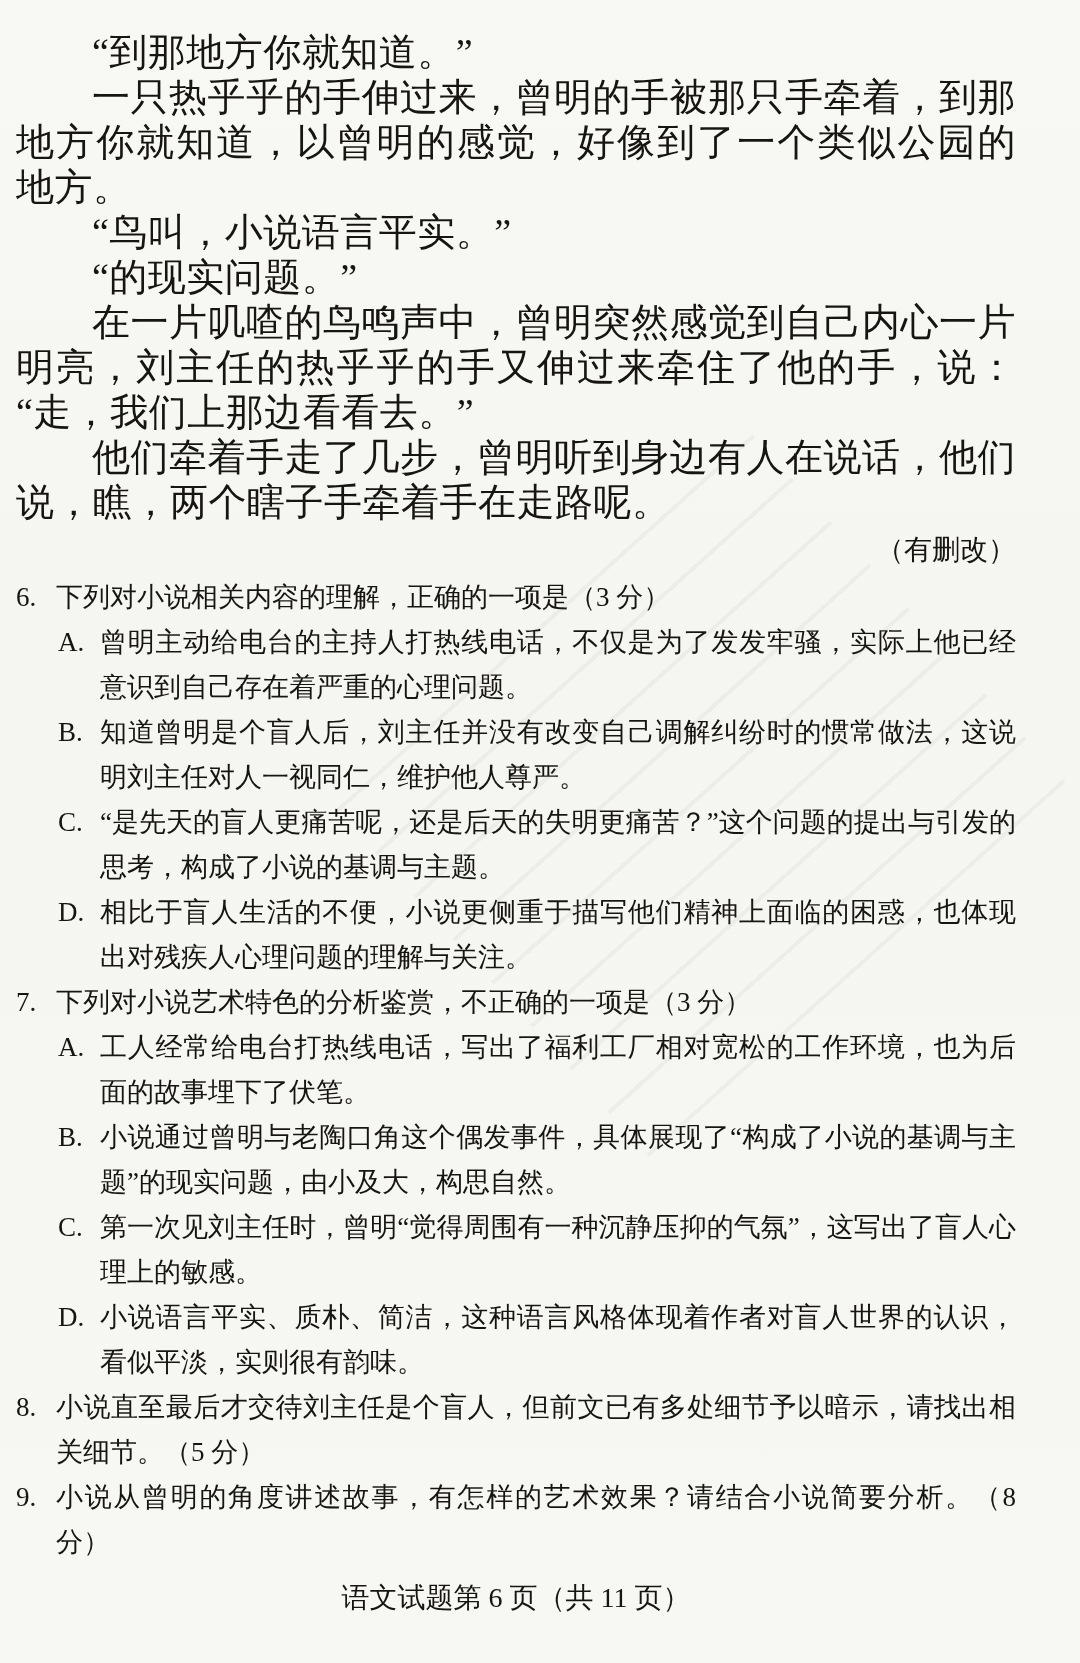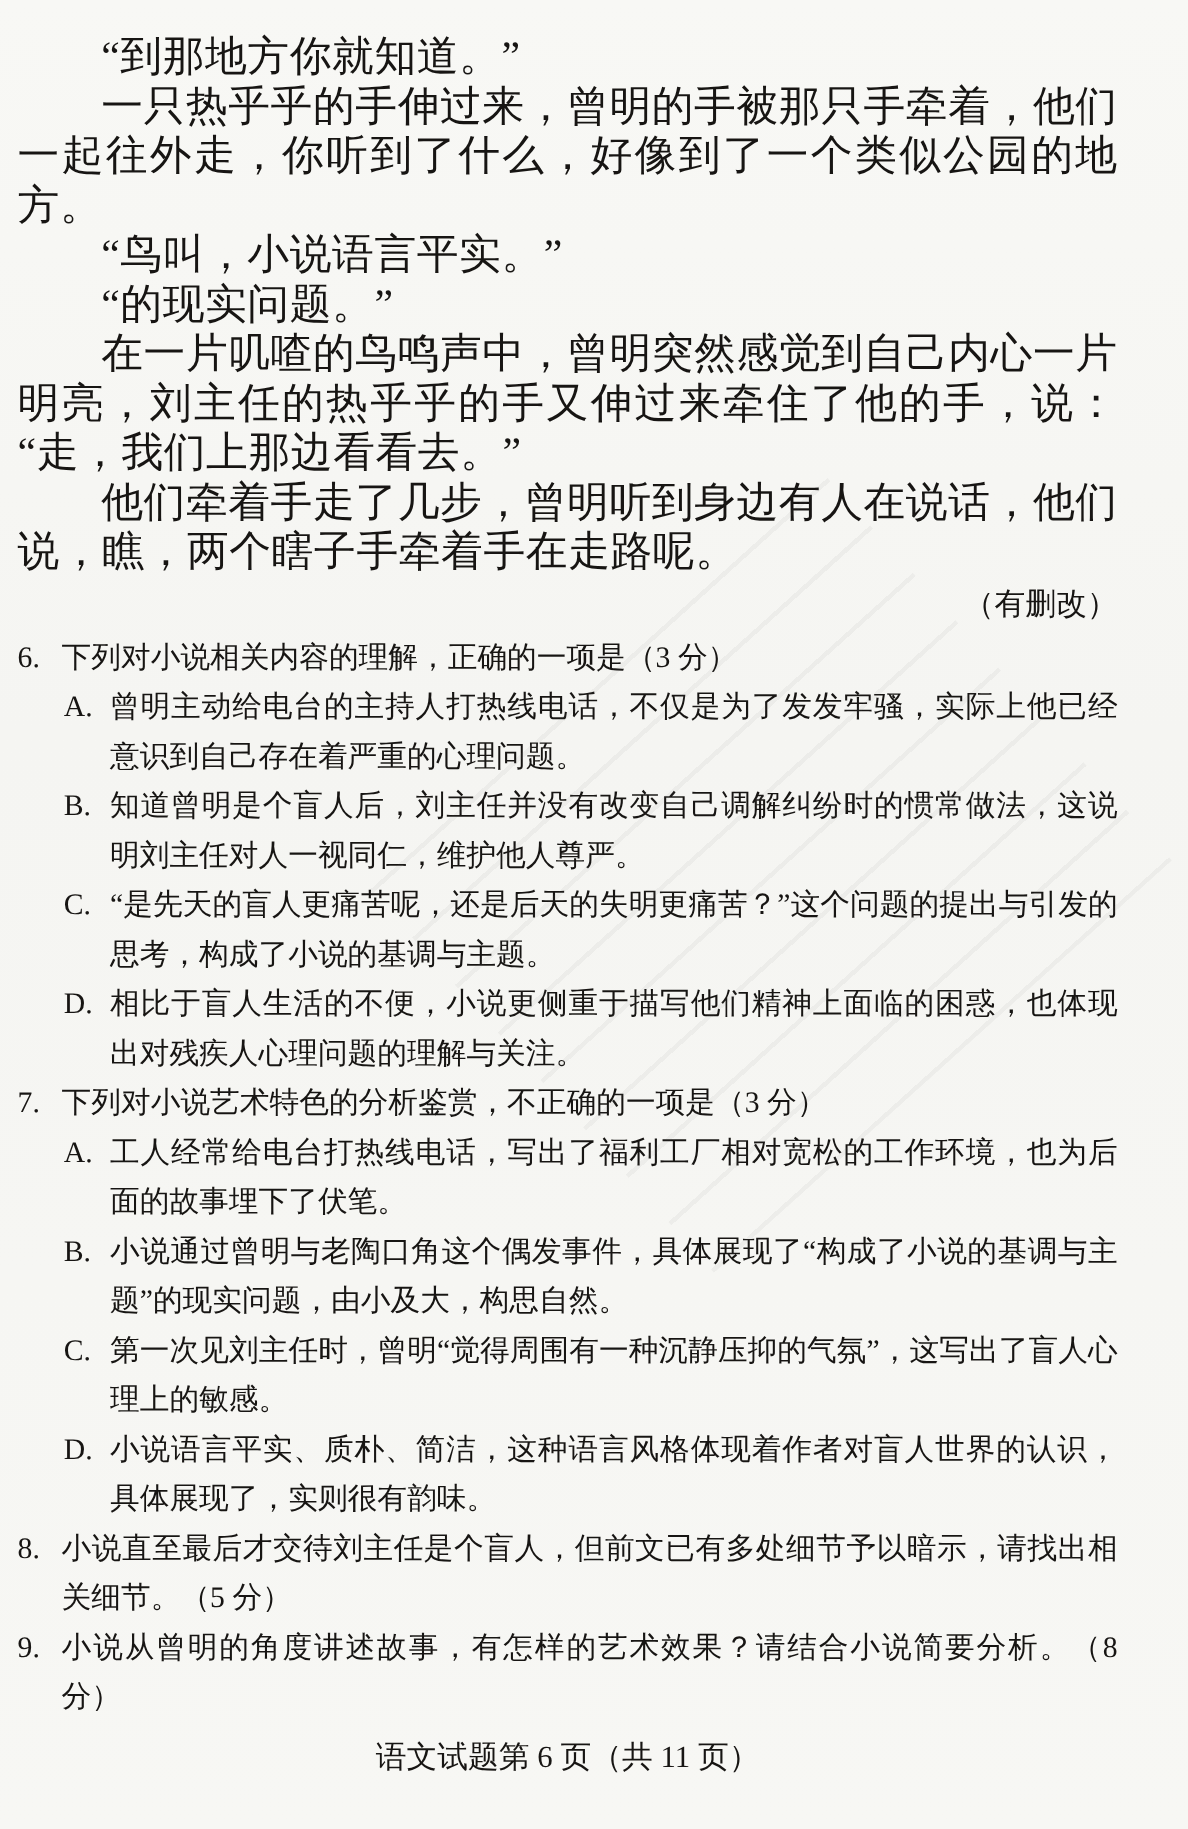--- a/index.html
+++ b/index.html
@@ -88,21 +88,21 @@
   }
 </style>
 </head>
 <body>
 
 <div class="paper">
   <div class="watermark"></div>
 
   <section class="story">
     <p class="story-p">“到那地方你就知道。”</p>
-    <p class="story-p">一只热乎乎的手伸过来，曾明的手被那只手牵着，他们一起往外走，你听到了什么，好像到了一个类似公园的地方。</p>
+    <p class="story-p">一只热乎乎的手伸过来，曾明的手被那只手牵着，到那地方你就知道，以曾明的感觉，好像到了一个类似公园的地方。</p>
     <p class="story-p">“鸟叫，小说语言平实。”</p>
     <p class="story-p">“的现实问题。”</p>
     <p class="story-p">在一片叽喳的鸟鸣声中，曾明突然感觉到自己内心一片明亮，刘主任的热乎乎的手又伸过来牵住了他的手，说：“走，我们上那边看看去。”</p>
     <p class="story-p">他们牵着手走了几步，曾明听到身边有人在说话，他们说，瞧，两个瞎子手牵着手在走路呢。</p>
   </section>
 
   <p class="attribution">（有删改）</p>
 
   <section class="questions">
 
@@ -141,21 +141,21 @@
       <div class="option">
         <span class="opt-label">B.</span>
         <span class="opt-text">小说通过曾明与老陶口角这个偶发事件，具体展现了“构成了小说的基调与主题”的现实问题，由小及大，构思自然。</span>
       </div>
       <div class="option">
         <span class="opt-label">C.</span>
         <span class="opt-text">第一次见刘主任时，曾明“觉得周围有一种沉静压抑的气氛”，这写出了盲人心理上的敏感。</span>
       </div>
       <div class="option">
         <span class="opt-label">D.</span>
-        <span class="opt-text">小说语言平实、质朴、简洁，这种语言风格体现着作者对盲人世界的认识，具体展现了，实则很有韵味。</span>
+        <span class="opt-text">小说语言平实、质朴、简洁，这种语言风格体现着作者对盲人世界的认识，看似平淡，实则很有韵味。</span>
       </div>
     </div>
 
     <div class="question">
       <div class="q-row">
         <span class="q-num">8.</span>
         <span class="q-stem">小说直至最后才交待刘主任是个盲人，但前文已有多处细节予以暗示，请找出相关细节。（5 分）</span>
       </div>
     </div>
 

